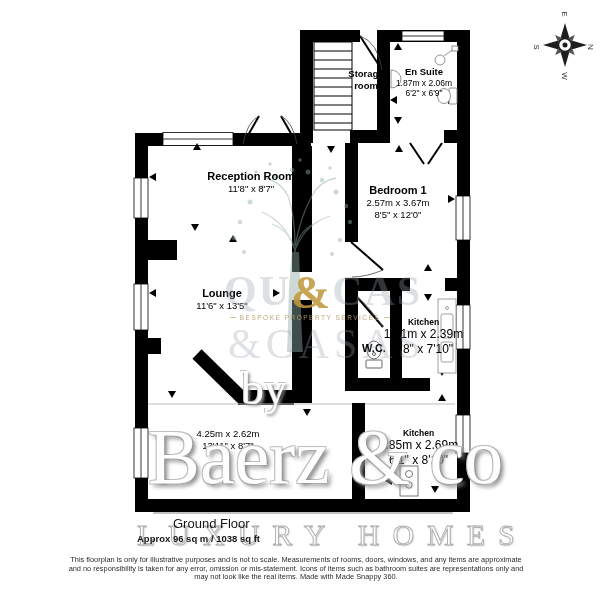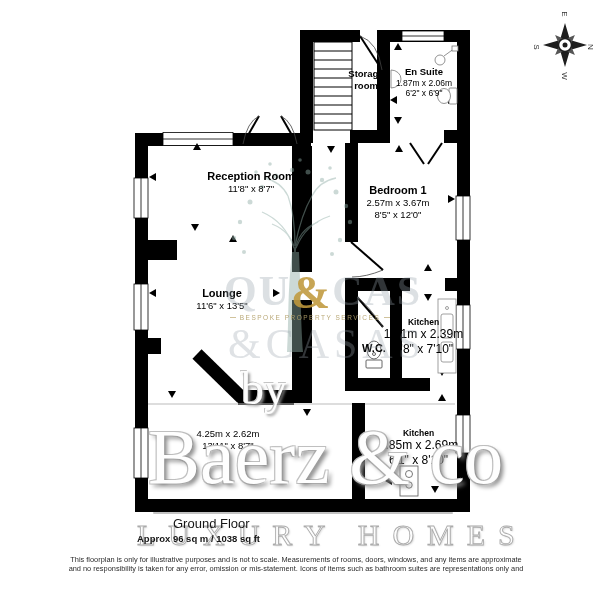--- a/index.html
+++ b/index.html
@@ -322,15 +322,16 @@
   <div class="wm wm-underline"></div>
 
   <div class="wm wm-luxury">LUXURY HOMES</div>
 
   <div class="footer-floor">Ground Floor</div>
   <div class="footer-area">Approx 96 sq m / 1038 sq ft</div>
 
   <div class="disclaimer">
     <div>This floorplan is only for illustrative purposes and is not to scale. Measurements of rooms, doors, windows, and any items are approximate</div>
     <div>and no responsibility is taken for any error, omission or mis-statement. Icons of items such as bathroom suites are representations only and</div>
+    <div>may not look like the real items. Made with Made Snappy 360.</div>
   </div>
 
 </div>
 
 </body></html>

